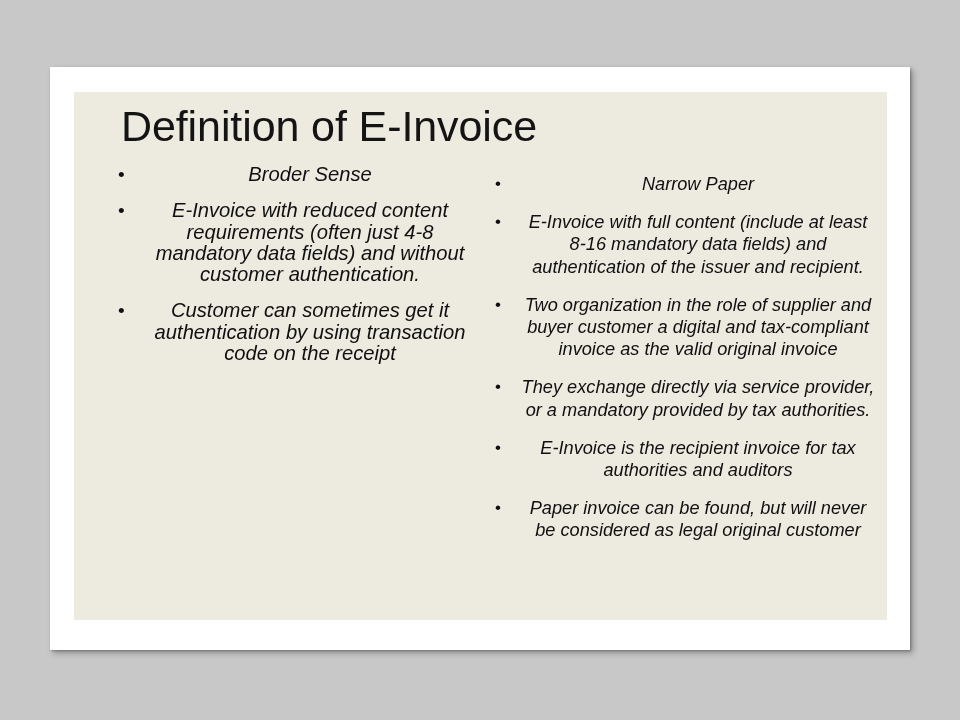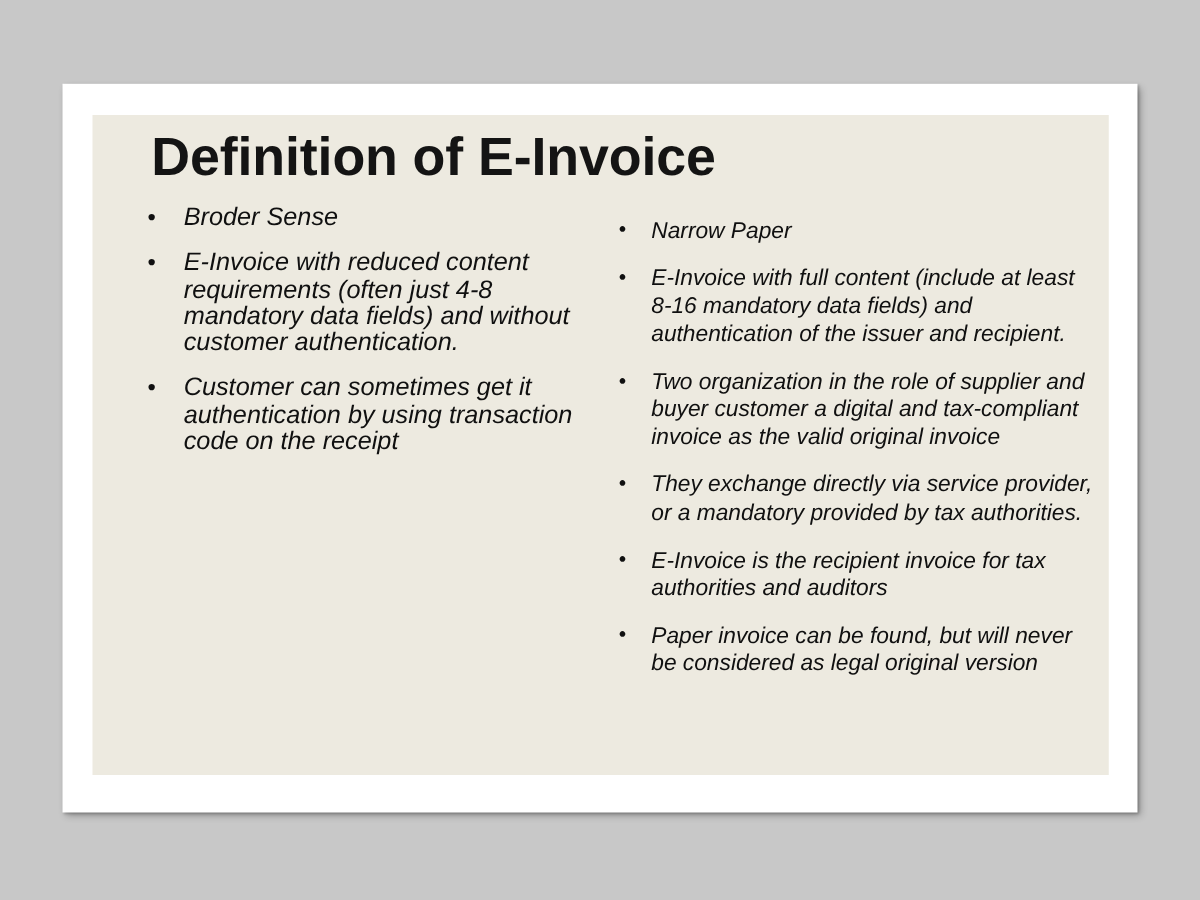--- a/index.html
+++ b/index.html
@@ -48,21 +48,21 @@
   }
 
   
   #slide-title {
     position: absolute;
     left: 47px;
     top: 8px;
     width: 720px;
     font-size: 43px;
     line-height: 52px;
-    font-weight: 700;
+    font-weight: 400;
     font-style: normal;
     color: #141414;
     letter-spacing: -0.1px;
     white-space: nowrap;
   }
 
   
   .body-column {
     position: absolute;
     color: #101010;
@@ -122,20 +122,21 @@
 
   #column-left .bullet-marker {
     font-size: 19px;
   }
   #column-right .bullet-marker {
     font-size: 17px;
   }
 
   .bullet-text {
     display: block;
+    text-align: center;
   }
 </style>
 </head>
 <body>
 
 <div id="slide-stage">
   <div id="slide-frame">
     <div id="slide-canvas">
 
       <div id="slide-title">Definition of E-Invoice</div>
@@ -174,20 +175,20 @@
           <li class="bullet-item">
             <span class="bullet-marker">•</span>
             <span class="bullet-text">They exchange directly via service provider, or a mandatory provided by tax authorities.</span>
           </li>
           <li class="bullet-item">
             <span class="bullet-marker">•</span>
             <span class="bullet-text">E-Invoice is the recipient invoice for tax authorities and auditors</span>
           </li>
           <li class="bullet-item">
             <span class="bullet-marker">•</span>
-            <span class="bullet-text">Paper invoice can be found, but will never be considered as legal original version</span>
+            <span class="bullet-text">Paper invoice can be found, but will never be considered as legal original customer</span>
           </li>
         </ul>
       </div>
 
     </div>
   </div>
 </div>
 
 </body></html>

